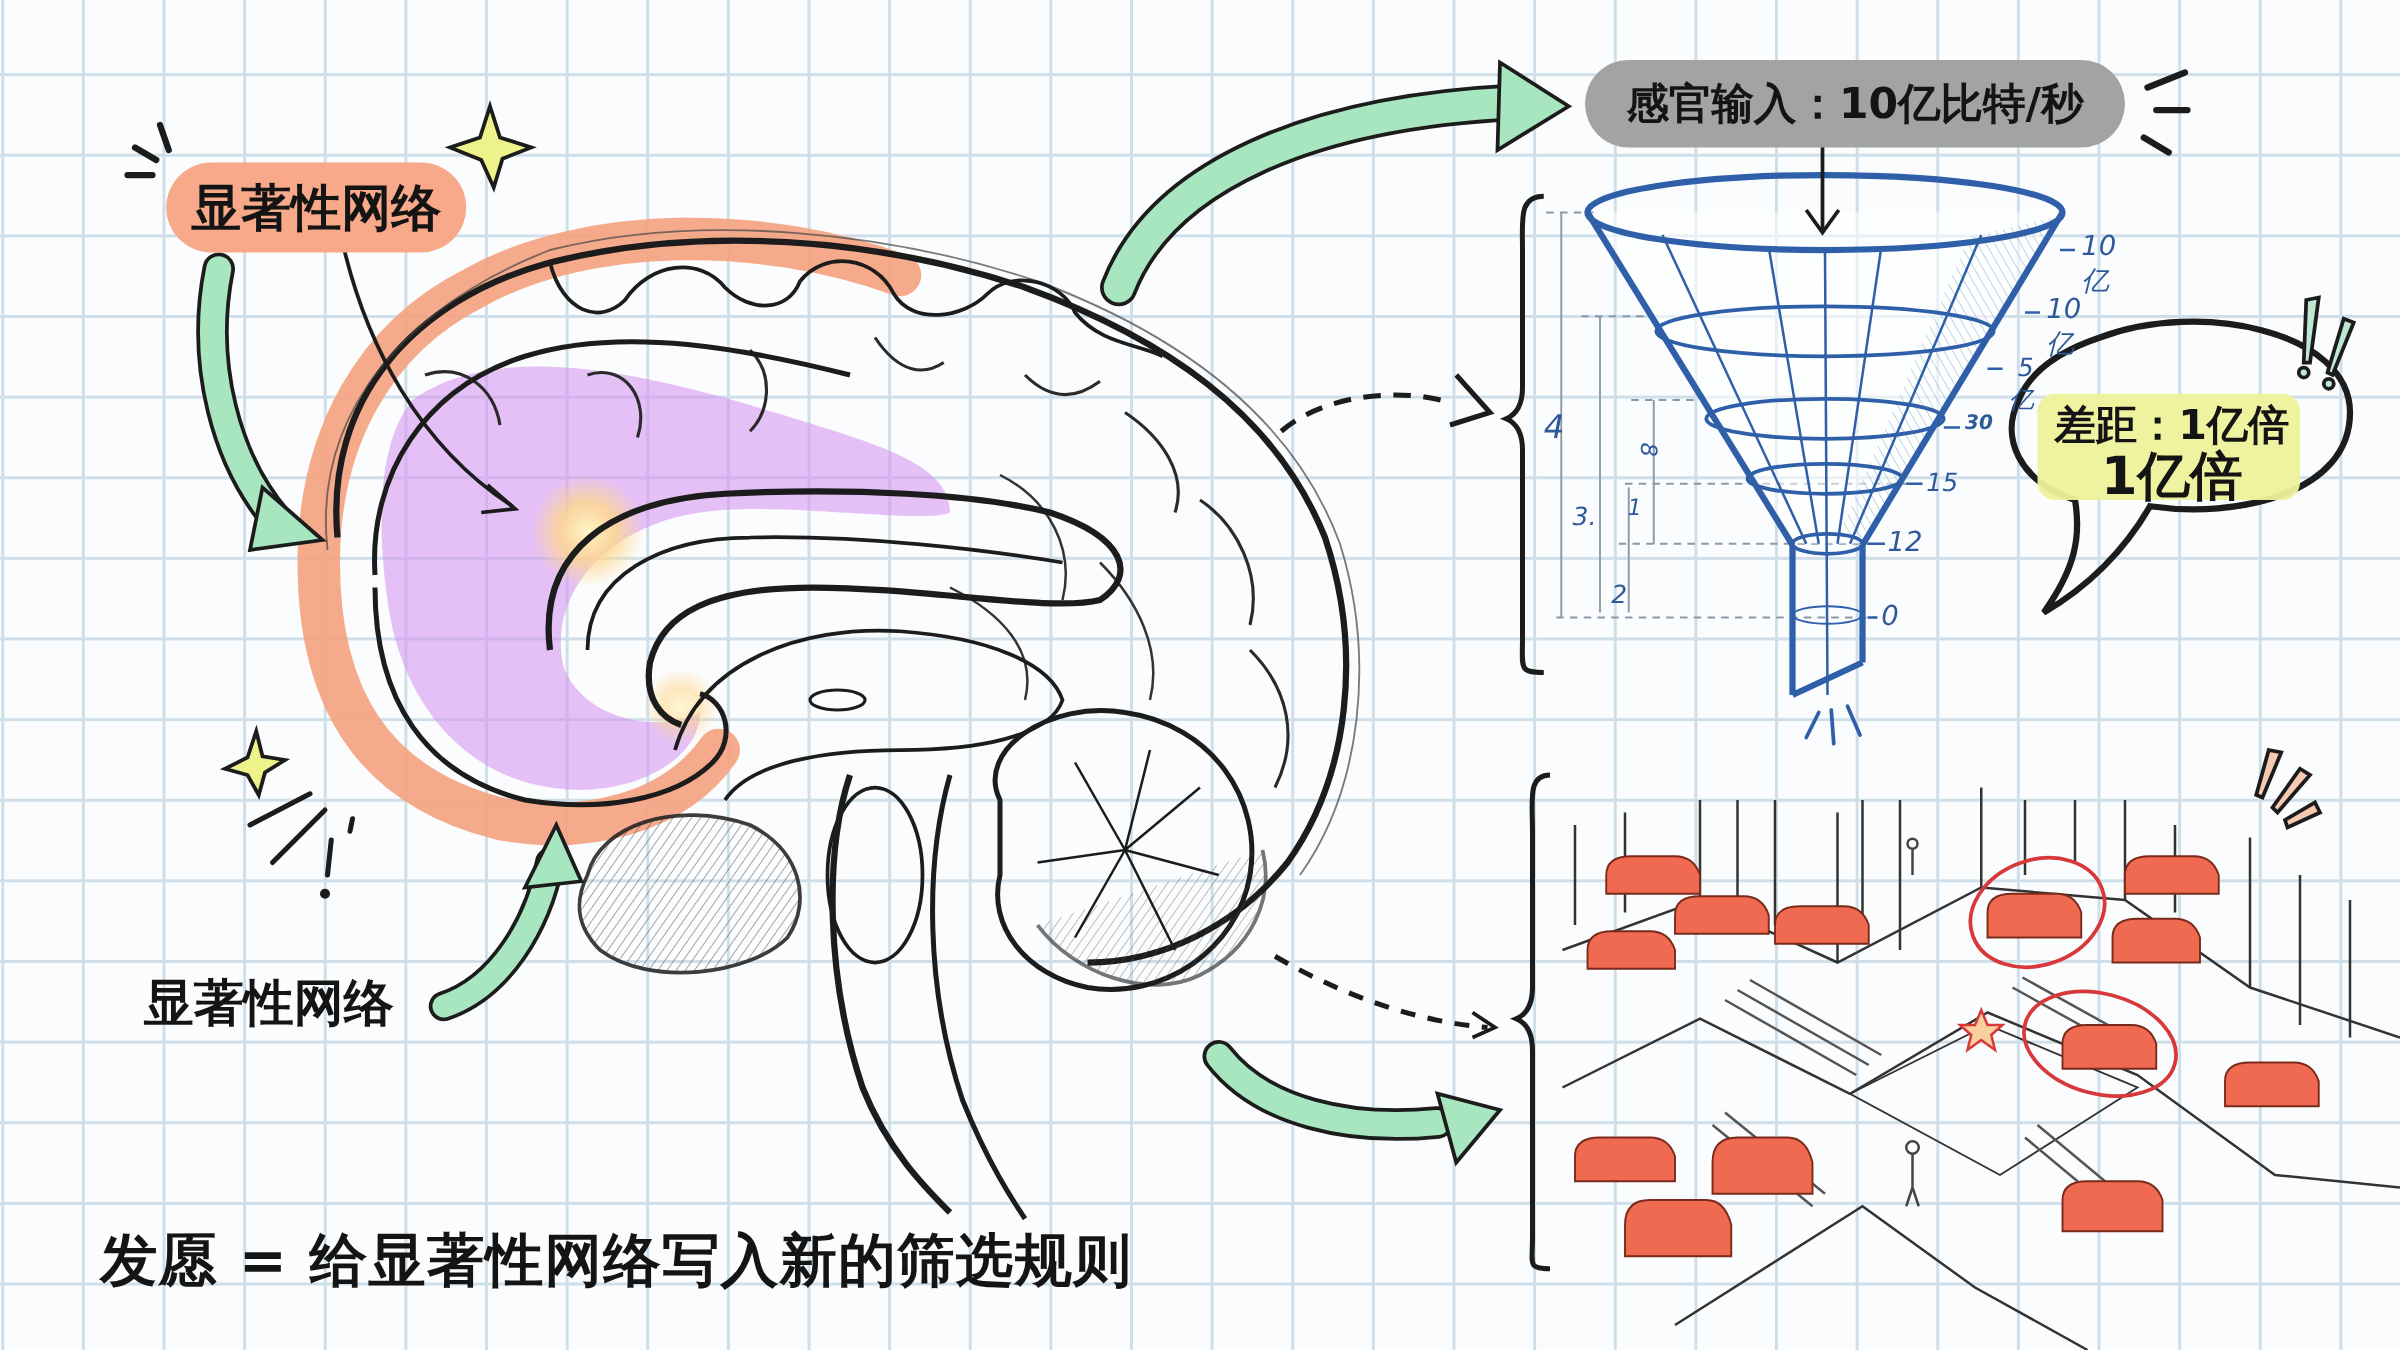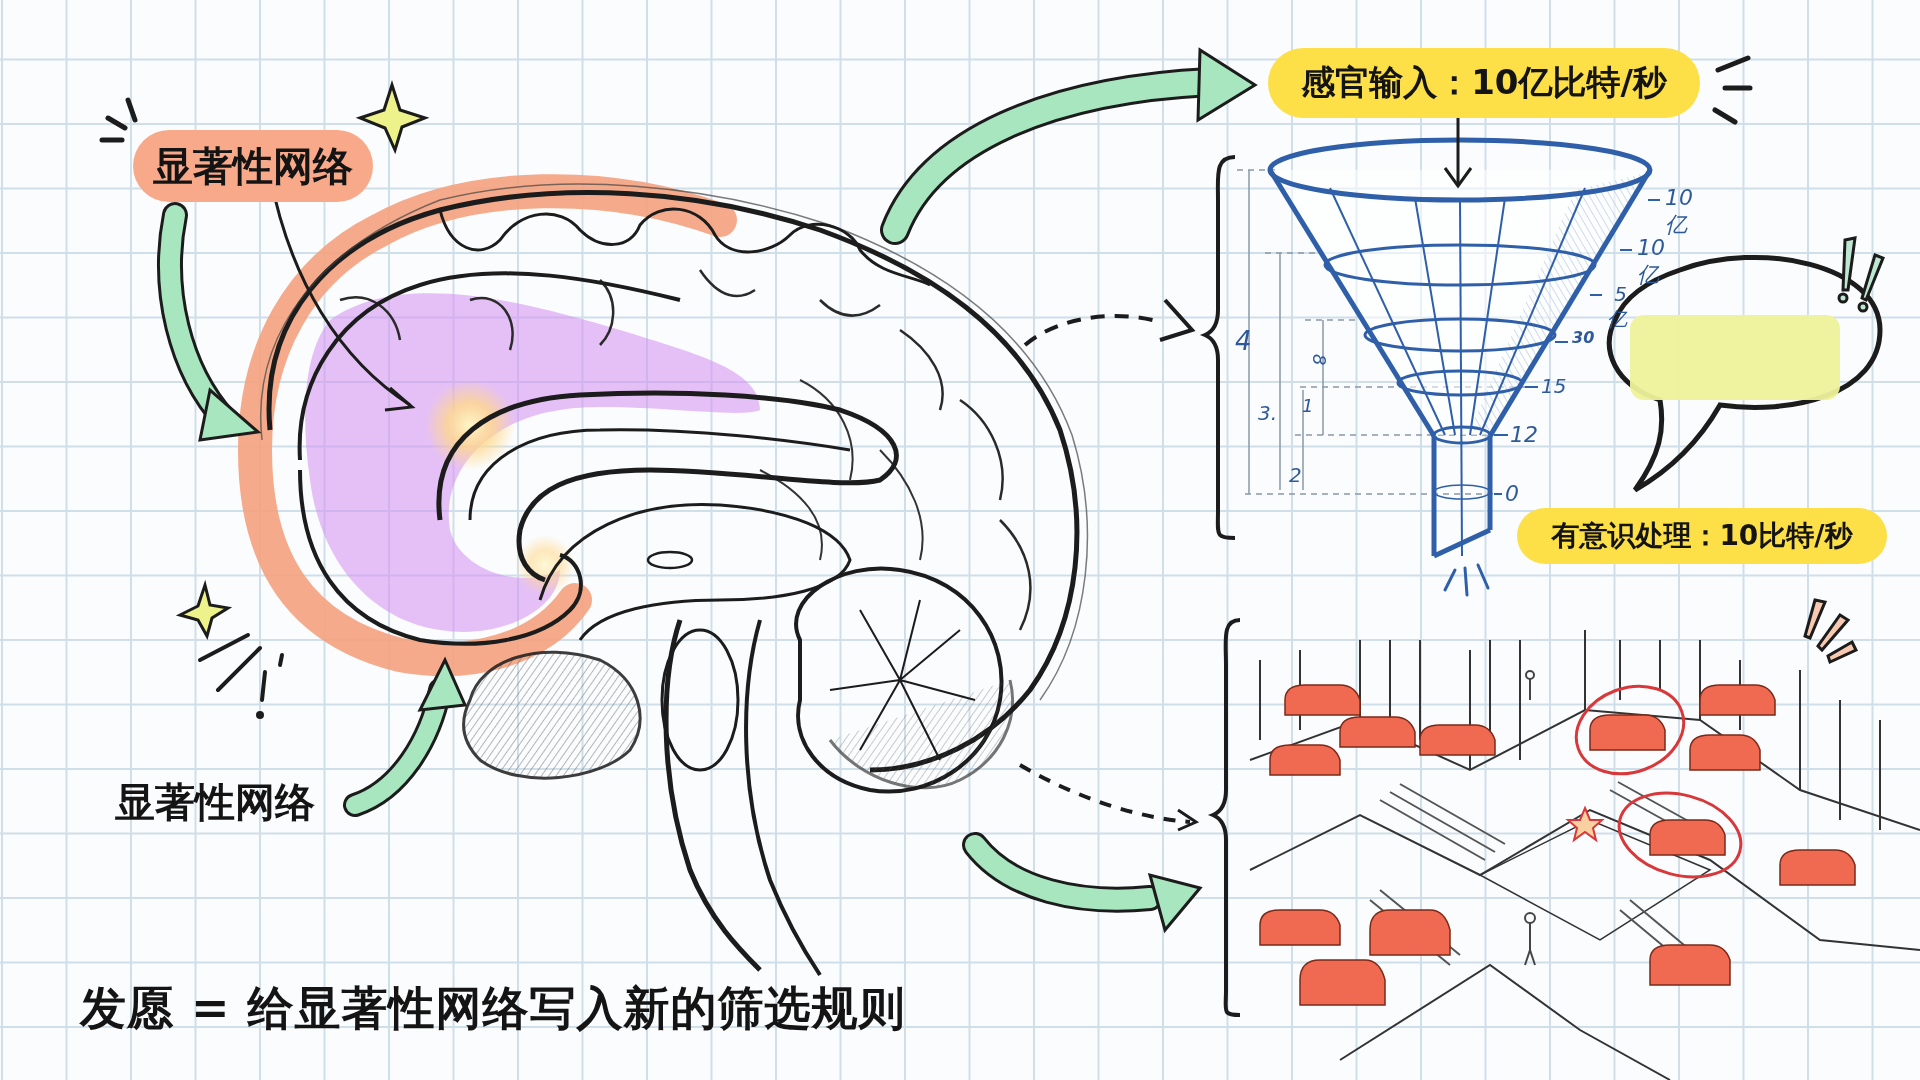--- a/index.html
+++ b/index.html
@@ -13,21 +13,21 @@
     background-position: 1px -6px;
     font-family: "DejaVu Sans", "Liberation Sans", sans-serif;
     color: #141414;
   }
   .abs { position: absolute; }
   .pill {
     position: absolute; border-radius: 40px; font-weight: bold;
     display: flex; align-items: center; justify-content: center; white-space: nowrap;
   }
   .pill-orange { background: #f7a98a; }
-  .pill-yellow { background: #fde047; }
+  .pill-yellow { background: #a3a3a3; }
   svg { position: absolute; left: 0; top: 0; overflow: visible; }
   .label-plain { position: absolute; font-weight: bold; white-space: nowrap; }
   .hand { font-family: "DejaVu Sans", sans-serif; fill: #2f5a9a; font-style: italic; }
 </style>
 </head>
 <body>
 
 <div class="abs" style="left:0;top:0;width:1200px;height:1080px;">
 
   <svg width="1200" height="1080" viewBox="0 0 1200 1080">
@@ -230,24 +230,25 @@
     <span class="abs" style="left:1541px;top:374px;font-size:20px;color:#2f5a9a;font-style:italic;">15</span>
     <span class="abs" style="left:1510px;top:422px;font-size:22px;color:#2f5a9a;font-style:italic;">12</span>
     <span class="abs" style="left:1505px;top:481px;font-size:22px;color:#2f5a9a;font-style:italic;">0</span>
   </div>
 
   <div class="pill pill-yellow" style="left:1268px;top:48px;width:432px;height:70px;font-size:34px;">
     <span>感官输入：10亿比特/秒</span>
   </div>
 
   <div class="abs" style="left:1630px;top:315px;width:210px;height:85px;background:#eef29a;border-radius:14px;opacity:0.95;"></div>
-
-  <div class="pill pill-yellow" style="left:1517px;top:508px;width:370px;height:56px;font-size:28px;">
-    <span>有意识处理：10比特/秒</span>
+  <div class="abs" style="left:1630px;top:322px;width:215px;text-align:center;font-weight:bold;line-height:1.1;">
+    <div style="font-size:33px;">差距：1亿倍</div>
+    <div style="font-size:42px;">1亿倍</div>
   </div>
+
 </div>
 
 <div class="abs" style="left:1240px;top:620px;width:680px;height:460px;">
   <svg width="680" height="460" viewBox="0 0 680 460">
 
     <g stroke="#333" stroke-width="2" fill="none">
       <path d="M 10 140 L 120 100 L 230 150 L 345 90 L 460 100 L 560 170 L 680 210"></path>
       <path d="M 10 250 L 120 195 L 240 255 L 350 190 L 470 240 L 580 320 L 680 330"></path>
       <path d="M 240 255 L 350 200 L 470 250 L 360 320 Z" stroke-width="1.5"></path>
       <path d="M 100 440 L 250 345 L 340 410 L 430 460"></path>

